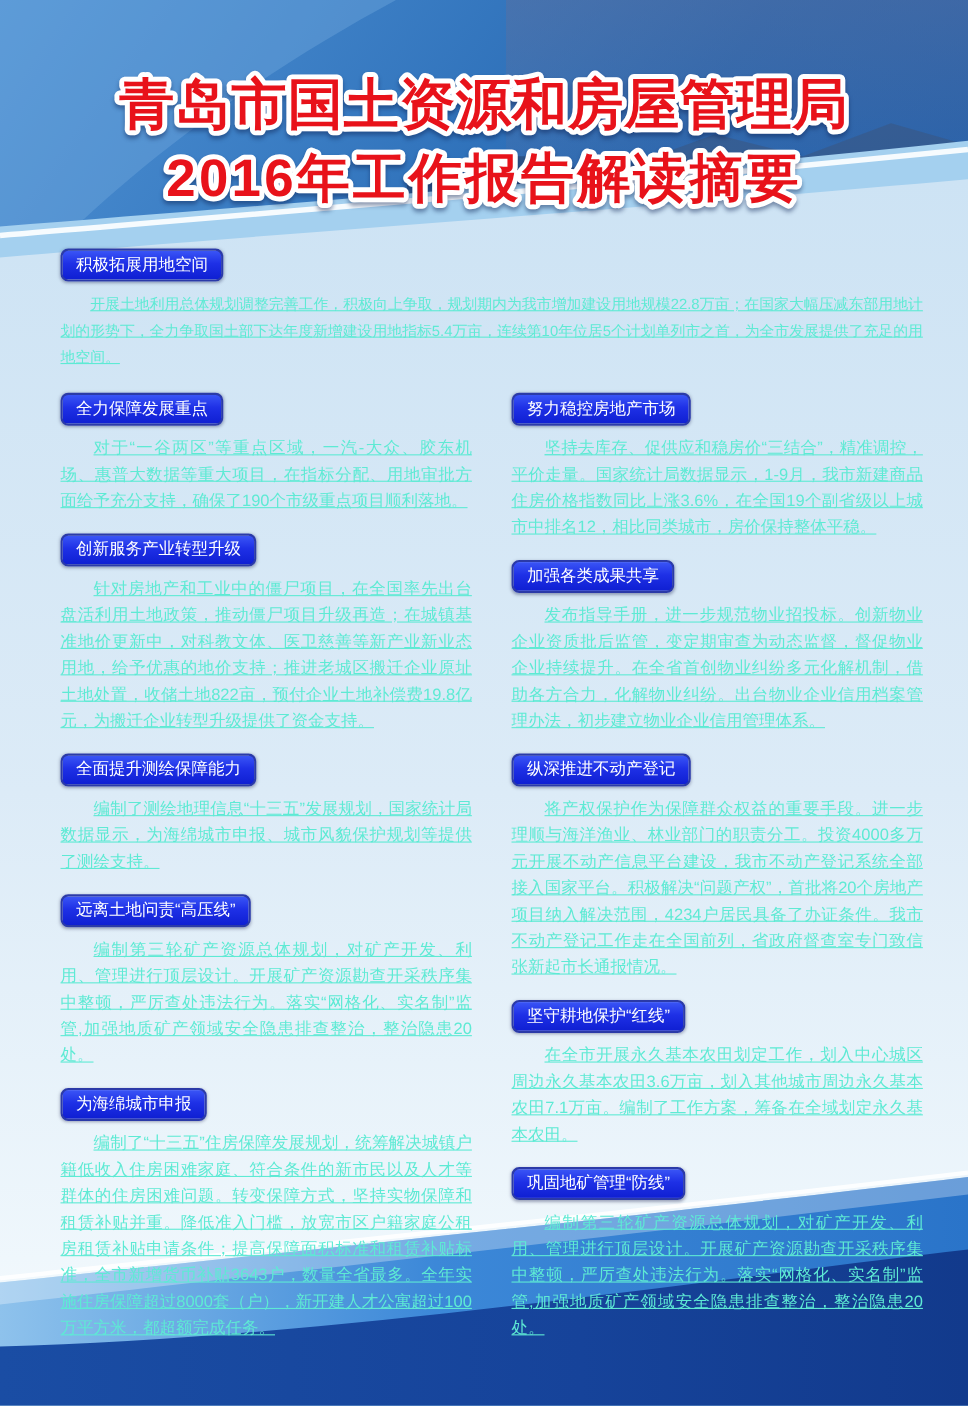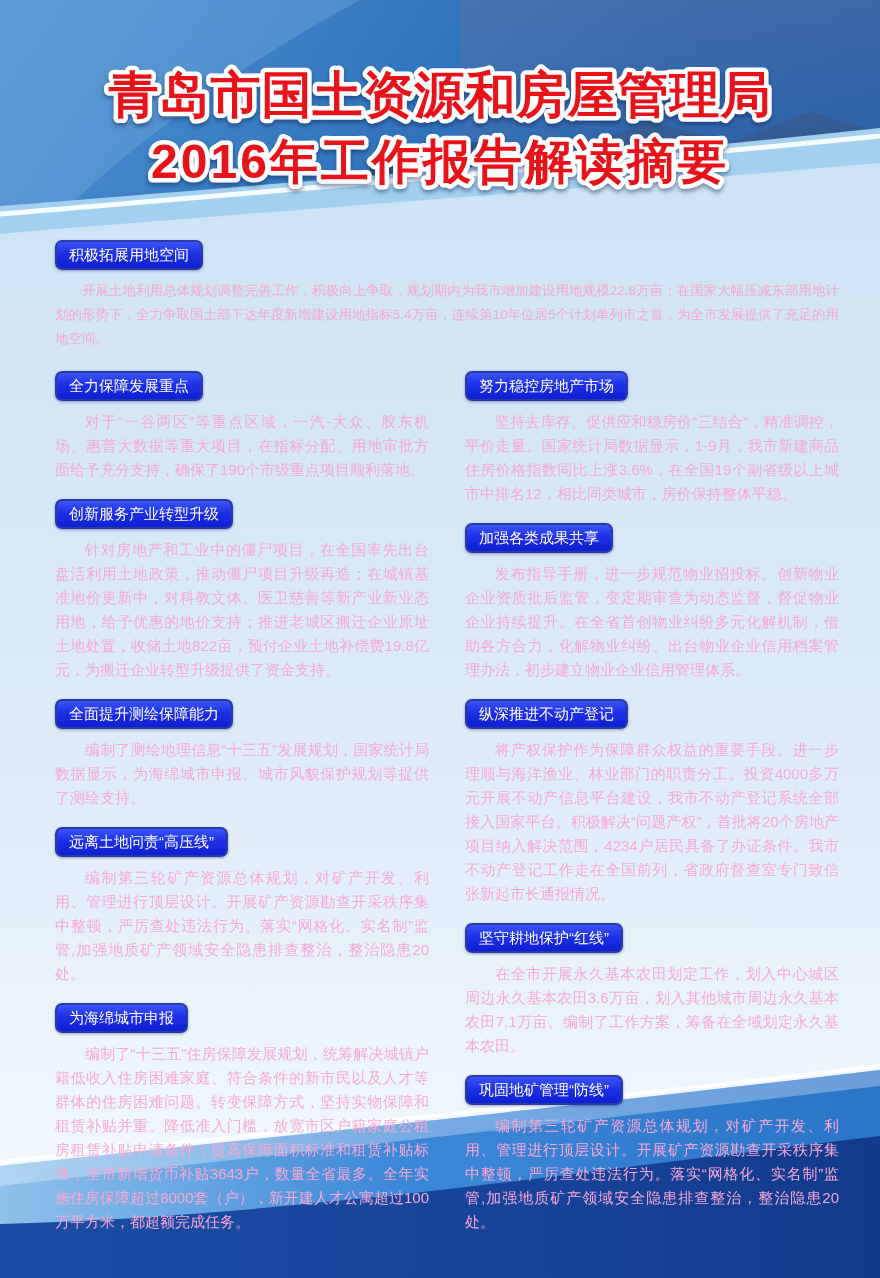--- a/index.html
+++ b/index.html
@@ -11,42 +11,43 @@
   .bg-svg { position:absolute; left:0; top:0; z-index:0; display:block; }
   .title-svg { position:absolute; left:0; top:0; z-index:2; display:block; }
   .title-text {
     fill:#e8121a; stroke:#ffffff; stroke-width:9; paint-order:stroke;
     stroke-linejoin:round; font-family:"Liberation Sans", sans-serif;
     font-weight:bold; filter:drop-shadow(0 3px 2px rgba(10,30,80,.45));
   }
   .t1 { font-size:50px; letter-spacing:1px; }
   .t2 { font-size:48px; letter-spacing:3px; }
 
-  .content { position:absolute; left:55px; top:240px; width:784px; z-index:3; }
+  .content { position:absolute; left:55px; top:226px; width:784px; z-index:3; }
 
   .badge {
     display:inline-block;
     background:linear-gradient(180deg,#3a55f6 0%, #1e30e6 45%, #0f1fd2 100%);
     border:2px solid #2b3aa8;
     border-radius:7px;
     color:#ffffff;
     font-size:15px;
     line-height:1;
     padding:5px 12px 6px 12px;
     box-shadow:0 1px 3px rgba(0,10,60,.35);
     margin-bottom:6px;
     white-space:nowrap;
   }
   .body-text {
     margin:3px 0 0 0;
-    color:#f9a8d4;
+    color:#5eead4;
     font-size:15px;
     line-height:24px;
     text-align:justify;
     text-indent:2em;
+    text-decoration:underline;
   }
   .intro .body-text { font-size:13.5px; line-height:24px; }
   .section { margin-bottom:17px; }
   .columns { display:flex; gap:36px; margin-top:20px; }
   .col { width:381px; }
 </style>
 </head>
 <body>
 
 <div class="page">

